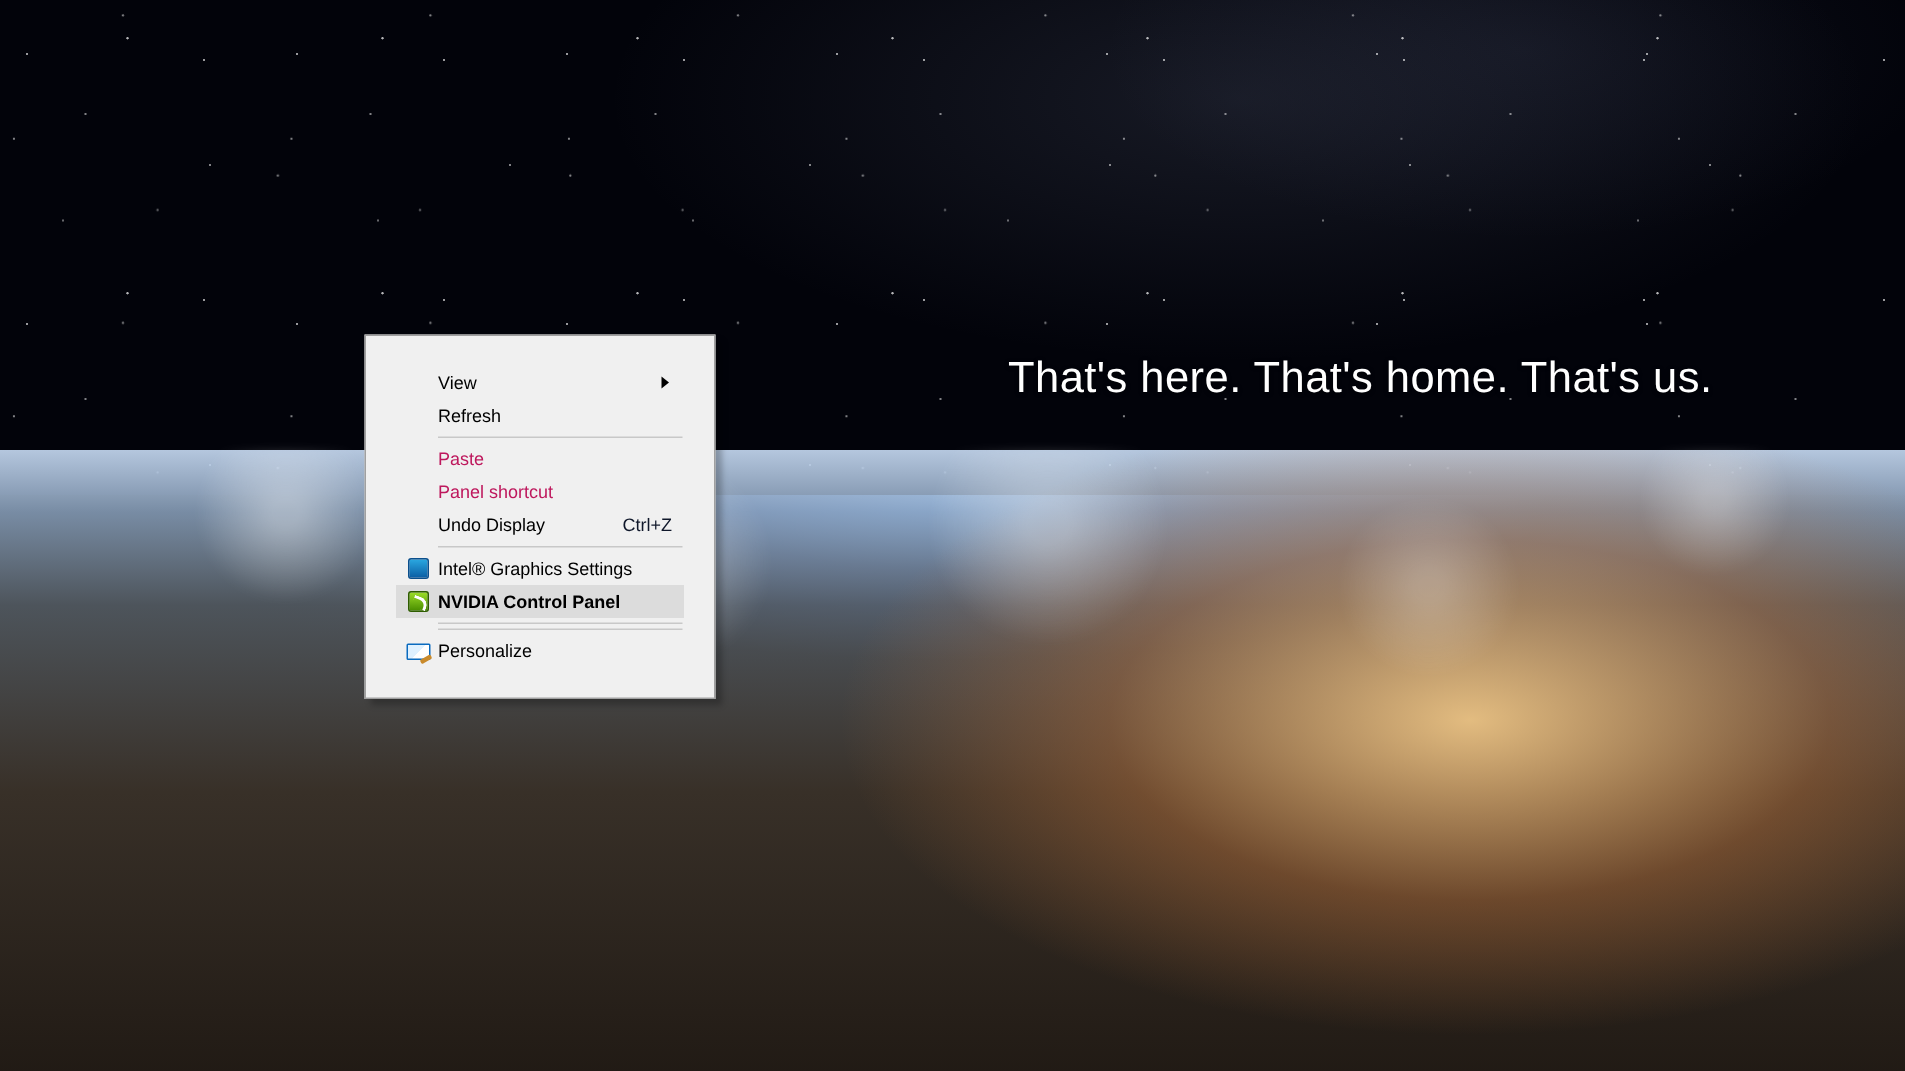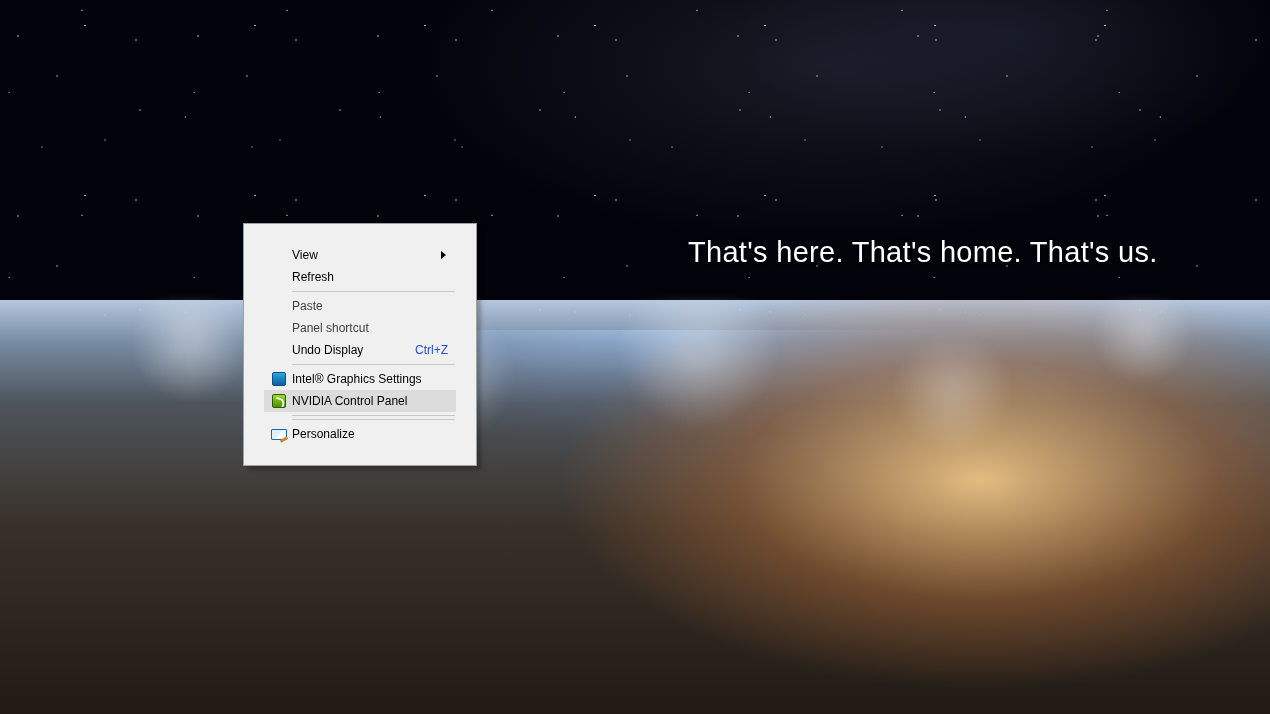--- a/index.html
+++ b/index.html
@@ -36,41 +36,41 @@
       content:""; position:absolute; inset:0;
       background:
         radial-gradient(circle at 15% 10%, rgba(255,255,255,.5) 0 10px, transparent 60px),
         radial-gradient(circle at 35% 18%, rgba(255,255,255,.4) 0 12px, transparent 70px),
         radial-gradient(circle at 55% 12%, rgba(255,255,255,.45) 0 14px, transparent 80px),
         radial-gradient(circle at 75% 22%, rgba(255,255,255,.35) 0 10px, transparent 60px),
         radial-gradient(circle at 90% 8%, rgba(255,255,255,.4) 0 8px, transparent 50px);
       filter: blur(3px); opacity:.7;
     }
     .caption {
-      position:absolute; top:236px; left:688px; color:#fff;
+      position:absolute; top:236px; left:672px; color:#fff;
       font-size:29px; font-weight:400; letter-spacing:.3px;
       text-shadow:0 1px 3px rgba(0,0,0,.6);
     }
     
     .ctxmenu {
       position:absolute; left:243px; top:223px; width:234px;
       background:#f0f0f0; border:1px solid #a0a0a0;
       box-shadow:4px 4px 4px rgba(0,0,0,.25);
       padding:20px; font-size:12px; color:#000;
     }
     .mi { display:flex; align-items:center; height:22px; padding:0 8px 0 4px; position:relative; }
     .mi .icon-slot{ width:22px; height:16px; display:flex; align-items:center; justify-content:center; flex:0 0 22px; }
     .mi .lbl{ flex:1 1 auto; padding-left:2px; }
-    .mi .accel{ flex:0 0 auto; color:#1d4ed8; }
+    .mi .accel{ flex:0 0 auto; color:#0f172a; }
     .mi.sub::after{
       content:""; position:absolute; right:10px; top:50%; width:0;height:0;
       border-top:4px solid transparent;border-bottom:4px solid transparent;border-left:5px solid #000; transform:translateY(-50%);
     }
-    .mi.disabled{ color:#404040; }
-    .mi.hover{ background:#dcdcdc; }
+    .mi.disabled{ color:#be185d; }
+    .mi.hover{ background:#dcdcdc;font-weight:bold; }
     .sep{ height:1px; background:#c8c8c8; margin:3px 1px 3px 28px; }
     
     .ic-intel{width:14px;height:14px;background:linear-gradient(#2aa7e0,#0b5fa5);border:1px solid #0b4f8c;border-radius:2px;}
     .ic-nvidia{width:14px;height:14px;background:linear-gradient(#9bdc28,#4a8f00);border:1px solid #2f5d00;border-radius:2px;position:relative;}
     .ic-nvidia::after{content:"";position:absolute;left:2px;top:3px;width:8px;height:6px;border:2px solid #fff;border-left:none;border-bottom:none;border-radius:0 6px 0 0;transform:rotate(20deg);} 
     .ic-display{width:16px;height:11px;border:1.5px solid #0a6bbf;border-radius:1px;position:relative;background:#dff1ff;}
     .ic-display::after{content:"";position:absolute;left:4px;right:4px;bottom:-3px;height:2px;background:#0a6bbf;}
     .ic-personalize{width:16px;height:11px;border:1.5px solid #0a6bbf;border-radius:1px;position:relative;background:linear-gradient(135deg,#dff1ff 50%,#fff 50%);}    
     .ic-personalize::before{content:"";position:absolute;right:-2px;bottom:-2px;width:8px;height:3px;background:#c98a2b;transform:rotate(-30deg);border-radius:1px;}
   </style>

